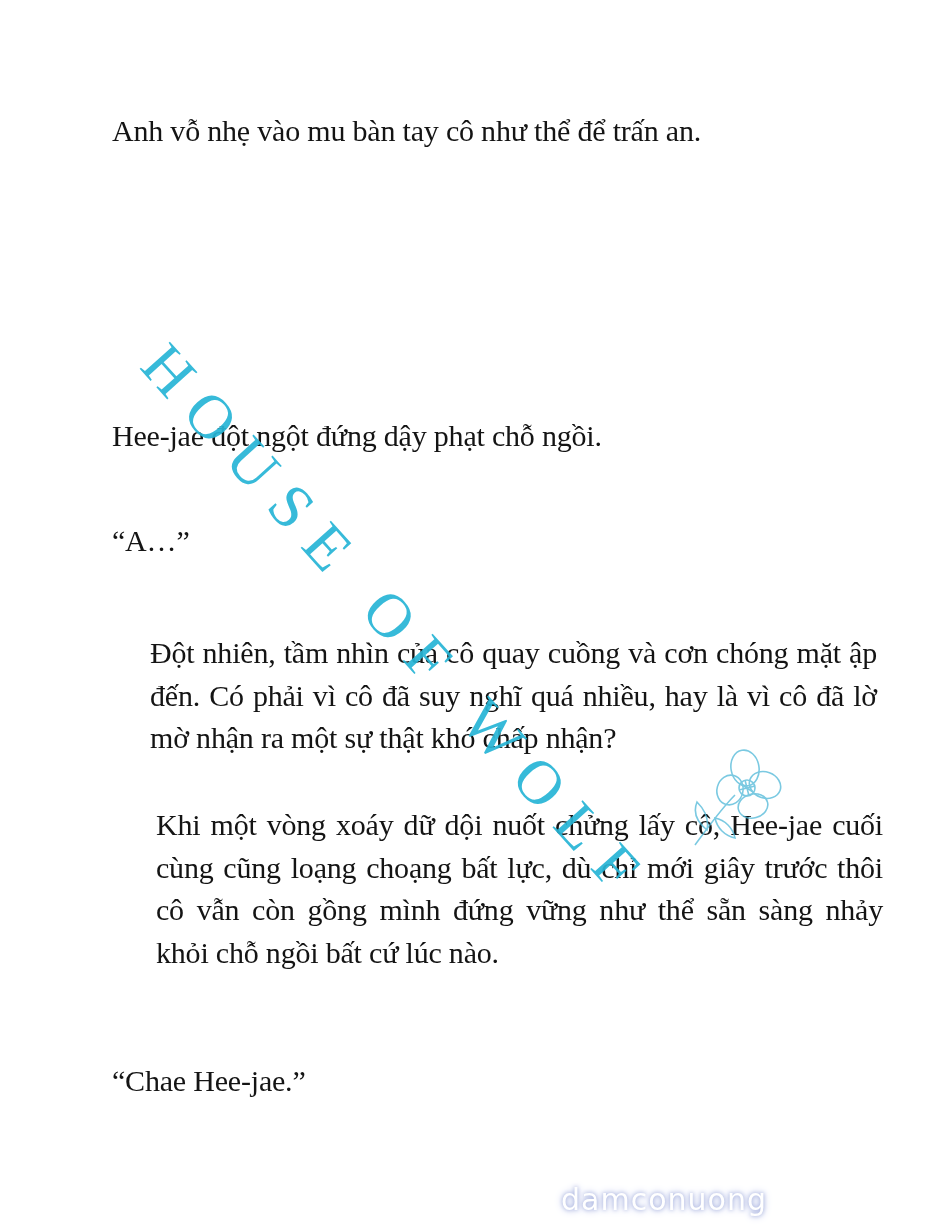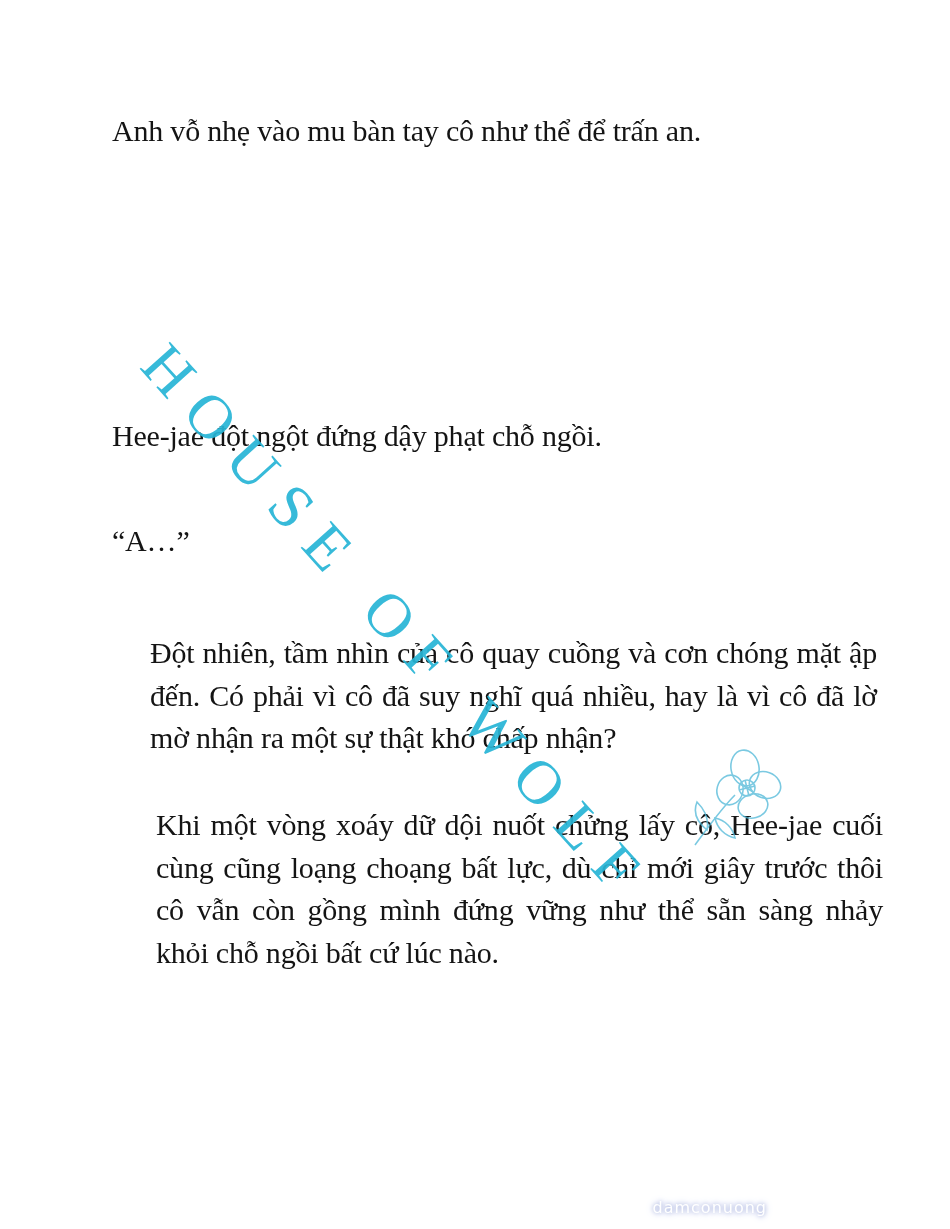--- a/index.html
+++ b/index.html
@@ -62,35 +62,36 @@
       width: 110px;
       height: 110px;
       opacity: 0.75;
       pointer-events: none;
     }
     .site-mark {
       position: absolute;
       right: 16px;
       bottom: 12px;
       font-family: "DejaVu Sans", sans-serif;
-      font-size: 16px;
+      font-size: 30px;
       color: #ffffff;
       letter-spacing: 1px;
       text-shadow: 0 0 4px #9aa6d8, 0 0 8px #b9c2ea;
     }
   </style>
 </head>
 <body>
 
 <div class="page">
   <p id="p1" class="para single">Anh vỗ nhẹ vào mu bàn tay cô như thể để trấn an.</p>
   <p id="p3" class="para single">Hee-jae đột ngột đứng dậy phạt chỗ ngồi.</p>
   <p id="p4" class="para single">“A…”</p>
   <p id="p5" class="para">Đột nhiên, tầm nhìn của cô quay cuồng và cơn chóng mặt ập đến. Có phải vì cô đã suy nghĩ quá nhiều, hay là vì cô đã lờ mờ nhận ra một sự thật khó chấp nhận?</p>
   <p id="p6" class="para">Khi một vòng xoáy dữ dội nuốt chửng lấy cô, Hee-jae cuối cùng cũng loạng choạng bất lực, dù chỉ mới giây trước thôi cô vẫn còn gồng mình đứng vững như thể sẵn sàng nhảy khỏi chỗ ngồi bất cứ lúc nào.</p>
+  <p id="p7" class="para single">“Chae Hee-jae.”</p>
 
   <div class="watermark">HOUSE OF WOLF</div>
 
   <svg class="flower" viewBox="0 0 110 110">
     <g fill="none" stroke="#4fb8d8" stroke-width="1.6">
       <path d="M20 105 C35 85 45 70 60 55"></path>
       <path d="M32 90 C22 82 18 72 22 62 C30 70 34 80 32 90 Z"></path>
       <path d="M40 78 C50 80 58 88 60 98 C50 96 42 88 40 78 Z"></path>
       <ellipse cx="70" cy="28" rx="14" ry="18" transform="rotate(-10 70 28)"></ellipse>
       <ellipse cx="90" cy="45" rx="16" ry="13" transform="rotate(20 90 45)"></ellipse>

